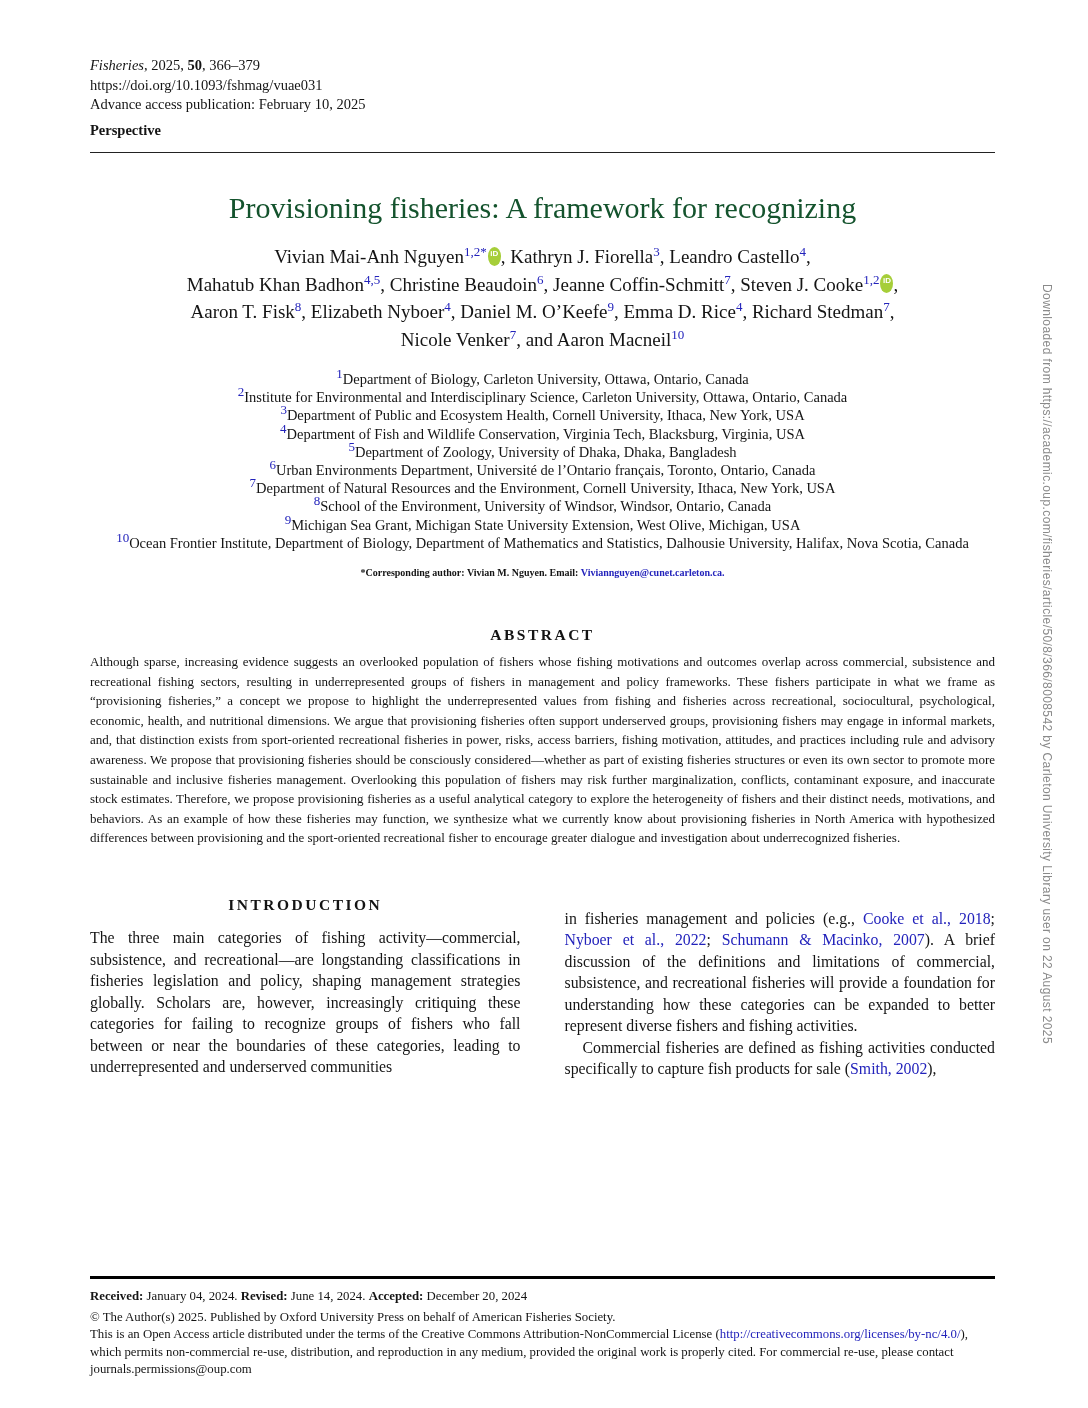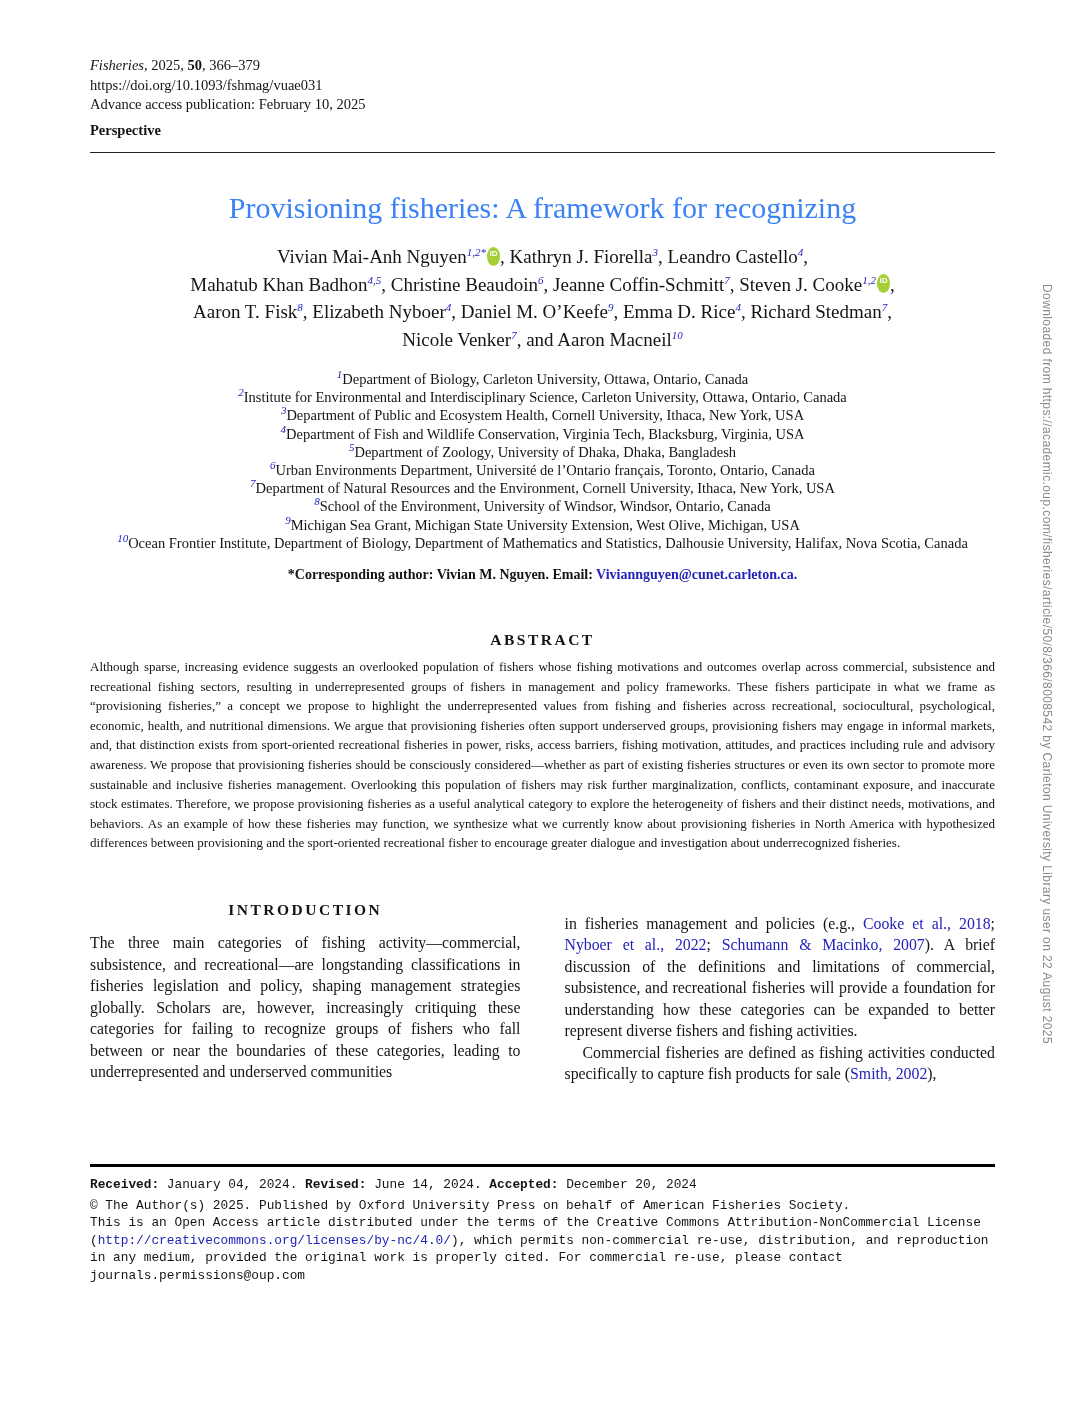--- a/index.html
+++ b/index.html
@@ -19,52 +19,52 @@
   .content{padding:56px 93px 0 90px;}
 
   
   .hdr{font-size:14.5px;line-height:19.5px;}
   .hdr .italic{}
   .hdr .bold{font-weight:bold;}
   .article-type{font-weight:bold;font-size:14.5px;margin-top:6px;}
   .rule-thin{border:0;border-top:1.5px solid #222;margin:12px 0 0 0;}
 
   
-  .title{margin-top:34px;text-align:center;font-size:30px;line-height:41px;color:#3b82f6;font-weight:500;}
+  .title{margin-top:34px;text-align:center;font-size:30px;line-height:41px;color:#14532d;font-weight:500;}
   .authors{margin-top:15px;text-align:center;font-size:19px;line-height:27.5px;}
-  sup.asup{color:var(--link);font-size:11px;line-height:0;font-style:italic;}
+  sup.asup{color:var(--link);font-size:13px;line-height:0;}
   .orcid{
     display:inline-block;width:13px;height:19px;border-radius:50%;
     background:var(--orcid);color:#fff;font-size:8px;line-height:13px;
     font-family:"Liberation Sans", sans-serif;font-weight:bold;
     vertical-align:super;margin-left:1px;
   }
   .affils{max-width:872px;margin:17px auto 0;text-align:center;font-size:14.5px;line-height:18.2px;}
-  .corresp{margin-top:15px;text-align:center;font-size:14px;font-weight:bold;}
+  .corresp{margin-top:15px;text-align:center;font-size:10px;font-weight:bold;}
 
   
   .section-heading{ text-align:center;font-weight:bold;font-size:15.5px;letter-spacing:2.5px; }
   .abstract-heading{margin-top:48px;}
   .abstract-text{margin-top:8px;font-size:13px;line-height:19.6px;text-align:justify;}
 
   
   .cols{display:flex;gap:44px;margin-top:46px;}
   .col{width:438px;font-size:15.8px;line-height:21.5px;text-align:justify;}
   .intro-heading{margin-bottom:12px;}
   .col p{margin:0;}
   .col .indent{text-indent:18px;}
   .col-right{padding-top:14px;}
 
   
   .link{color:var(--link);}
   .bold{font-weight:bold;}
   .italic{font-style:italic;}
 
   
-  .footer{position:absolute;left:90px;right:93px;top:1164px;font-family:Liberation Mono, monospace;}
+  .footer{position:absolute;left:90px;right:93px;top:1276px;}
   .rule-thick{border:0;border-top:3px solid #000;margin:0 0 9px 0;}
   .footer-text{font-size:12.8px;line-height:17.5px;text-align:left;}
   .received{margin-bottom:3px;}
 
   
   .sidebar-note{
     position:absolute;top:284px;left:1040px;height:900px;
     writing-mode:vertical-rl;text-orientation:mixed;
     font-family:"Liberation Sans", sans-serif;
     font-size:12px;color:var(--gray);letter-spacing:0.4px;white-space:nowrap;

